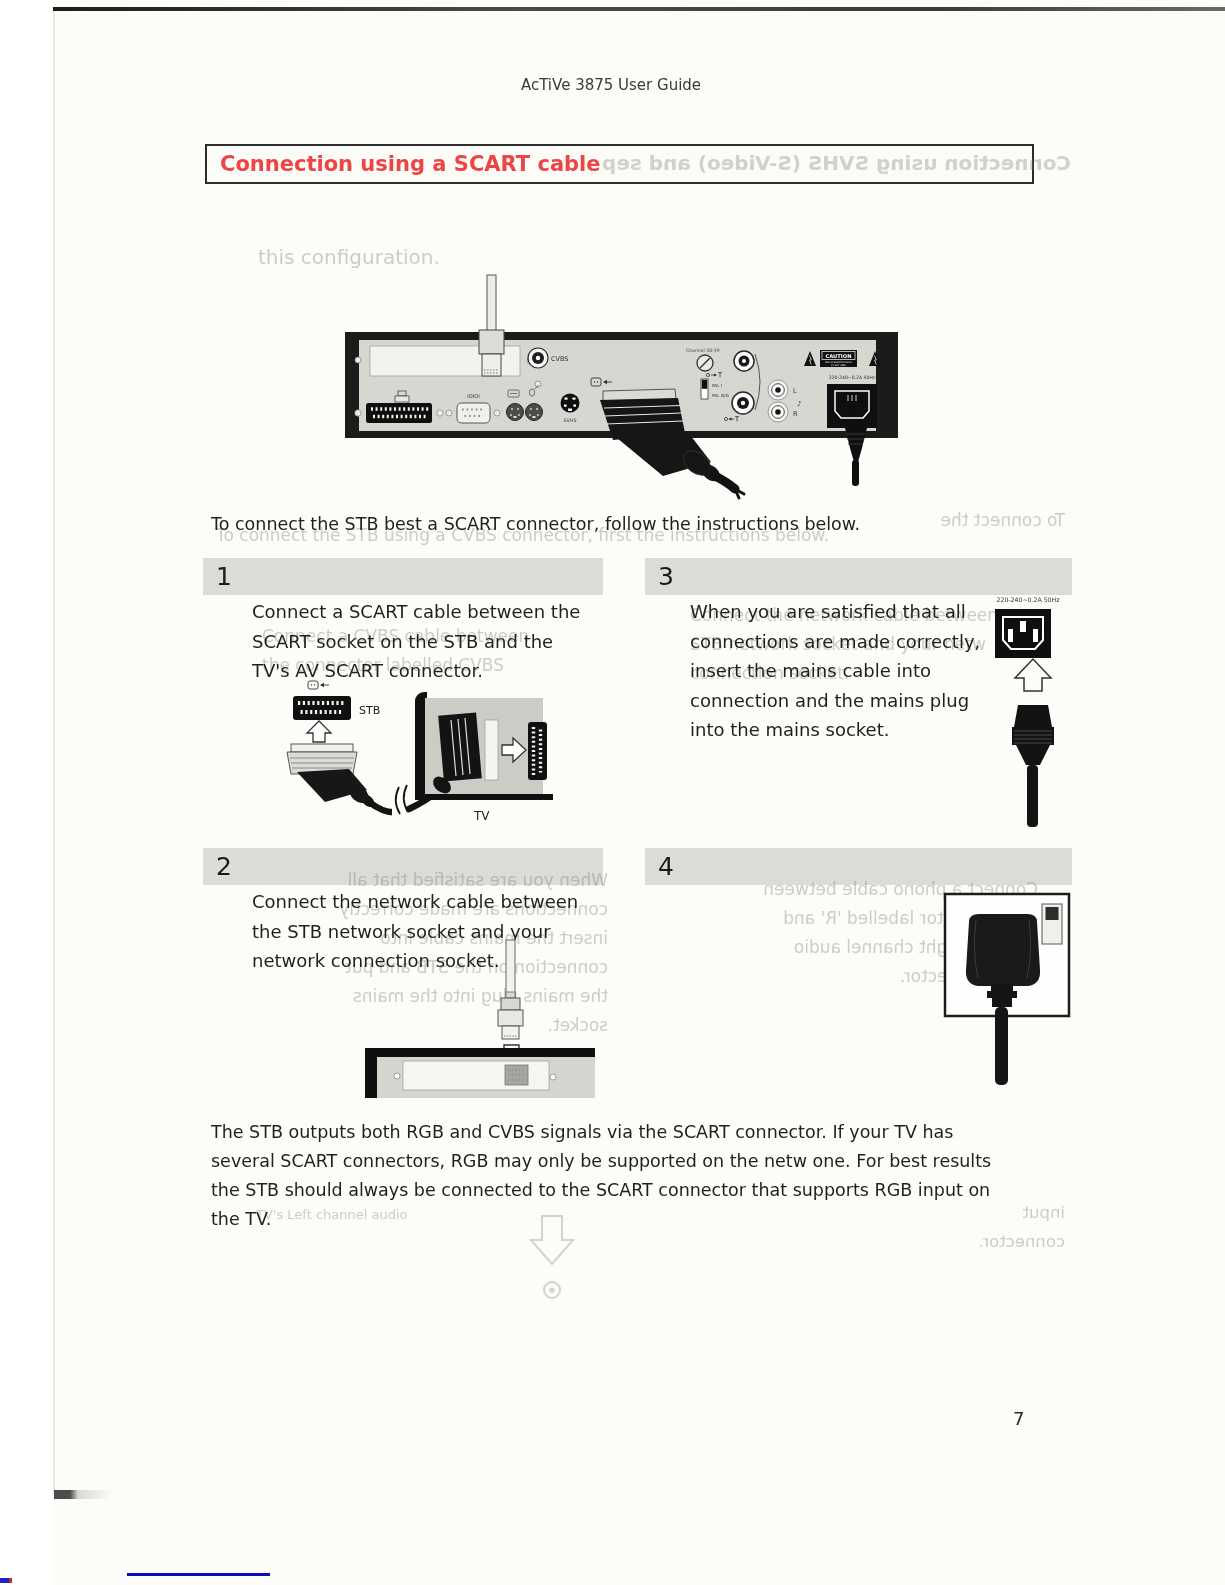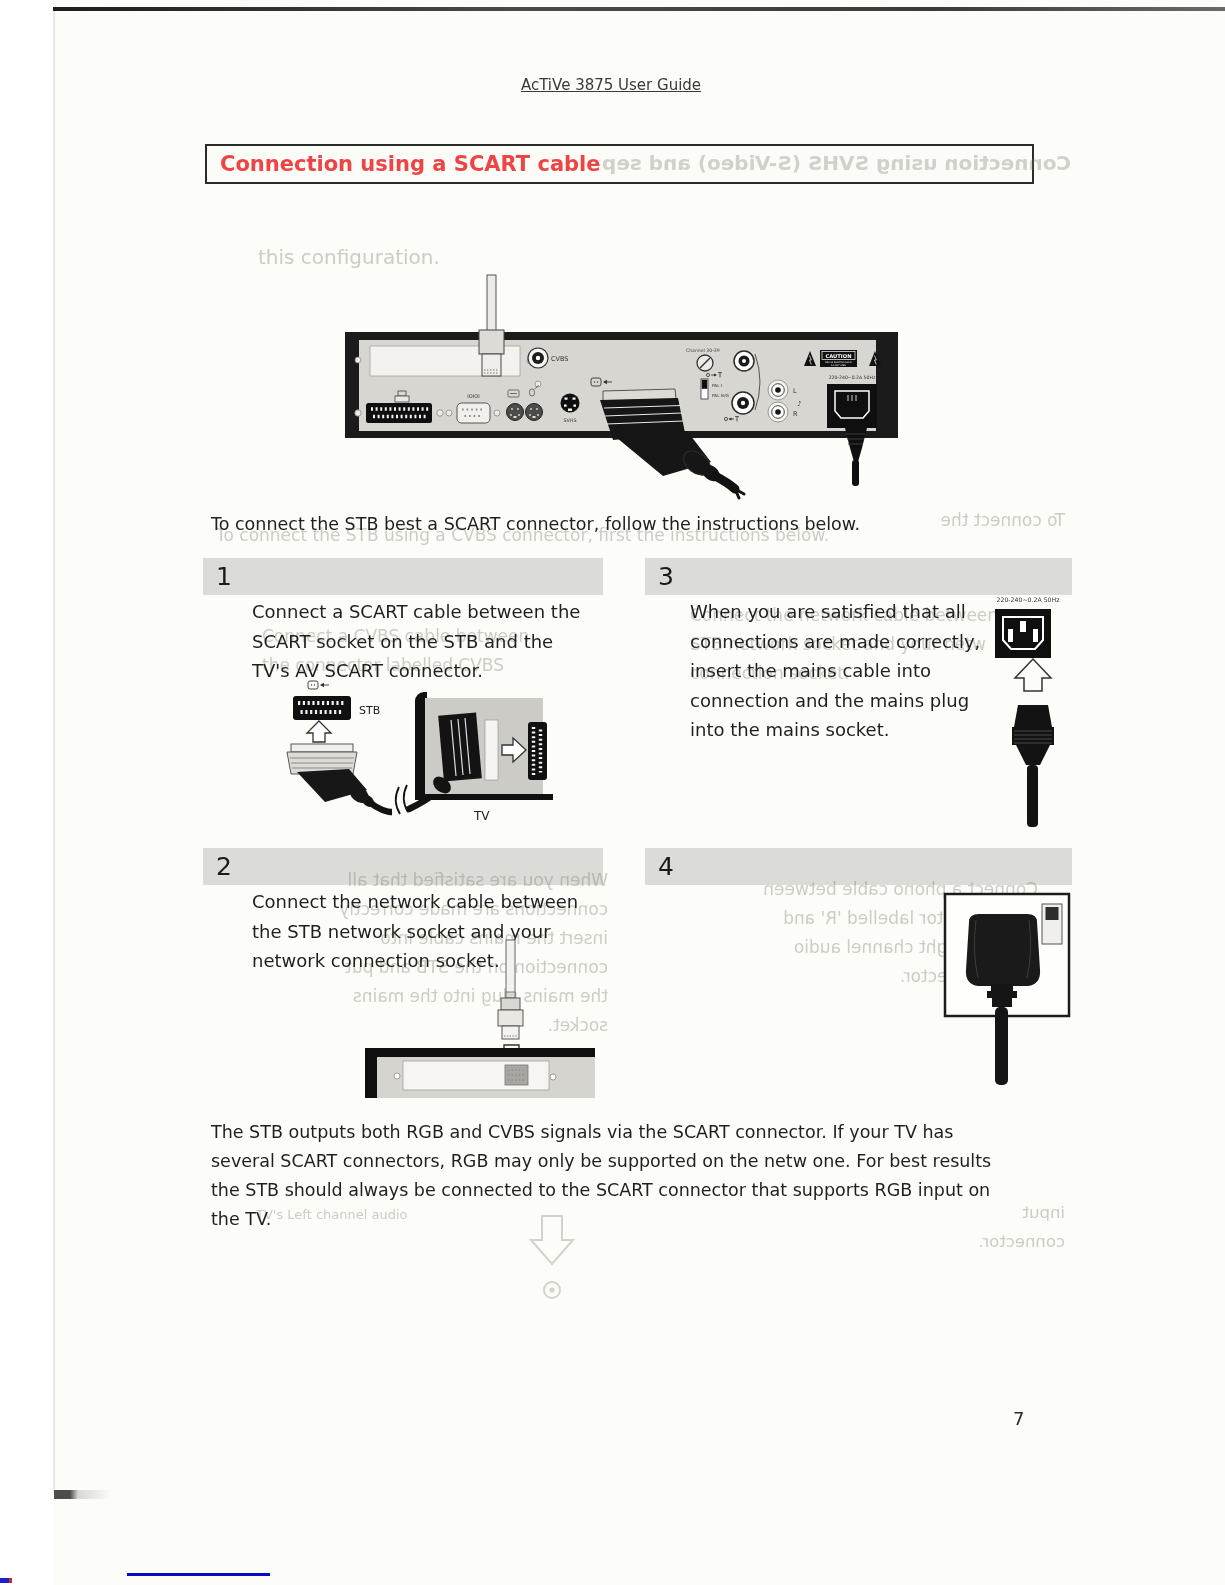--- a/index.html
+++ b/index.html
@@ -5,21 +5,21 @@
   html,body{margin:0;padding:0;background:#fff;}
   .page{position:relative;width:1225px;height:1585px;background:#ffffff;overflow:hidden;
         font-family:"DejaVu Sans",sans-serif;color:#1f1f1f;}
   .paper{position:absolute;left:53px;top:0;width:1172px;height:1585px;background:#fcfcf9;}
   .abs{position:absolute;}
   .top-line{left:53px;top:7px;width:1172px;height:4px;
     background:linear-gradient(90deg,#1d1d1d,#4a4a4a 40%,#3a3a3a 75%,#6a6a6a);}
   .left-edge{left:53px;top:11px;width:2px;height:1482px;background:#e9e8e3;}
   .edge-end{left:54px;top:1490px;width:58px;height:9px;
     background:linear-gradient(90deg,#4d4d4d 0 16px,rgba(180,180,175,.5) 24px,rgba(200,200,195,0));}
-  .header{left:0;top:76px;width:1222px;text-align:center;font-size:15px;color:#3a3a3a;text-decoration:underline;}
+  .header{left:0;top:76px;width:1222px;text-align:center;font-size:15px;color:#3a3a3a;}
   .title-box{left:205px;top:144px;width:825px;height:36px;border:2px solid #2b2b2b;background:#fbfbf8;}
   .title-text{position:absolute;left:13px;top:0;line-height:36px;font-size:21px;font-weight:bold;color:#ef4444;white-space:nowrap;}
   .body-text{font-size:17.5px;line-height:30px;white-space:pre-line;}
   .step-bar{height:37px;background:#dbdbd7;display:flex;align-items:center;}
   .step-num{padding-left:13px;font-size:25px;color:#1a1a1a;}
   .step-text{font-size:18px;line-height:29.5px;white-space:pre-line;}
   .pagenum{font-size:18px;color:#2a2a2a;}
   .ghost{position:absolute;color:rgba(122,130,106,0.38);white-space:pre-line;font-size:17px;line-height:29px;}
   .ghost.m{transform:scaleX(-1);}
   .ghost.big{font-size:20px;font-weight:bold;color:rgba(116,124,102,0.32);white-space:nowrap;}

